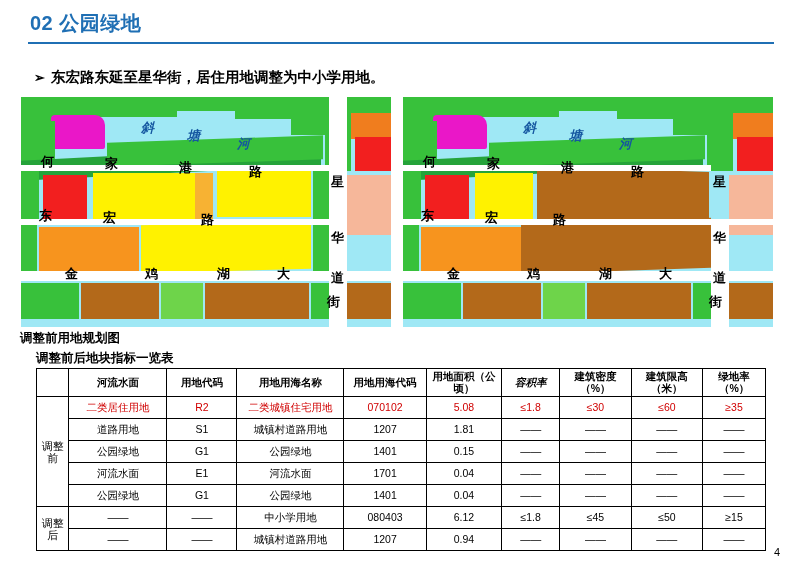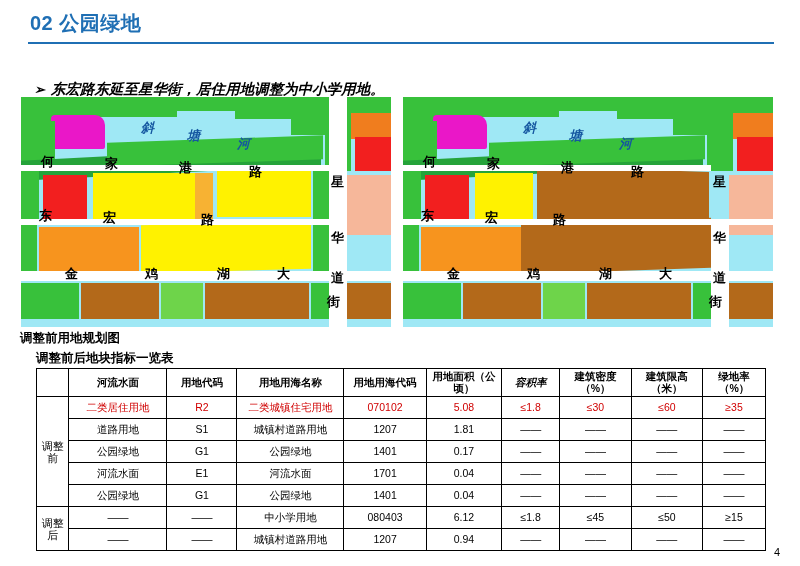--- a/index.html
+++ b/index.html
@@ -32,25 +32,24 @@
     position: absolute;
     left: 28px;
     top: 42px;
     width: 746px;
     height: 2px;
     background: #1f6fb4;
   }
   .bullet-line {
     position: absolute;
     left: 34px;
-    top: 80px;
+    top: 68px;
     font-size: 14.5px;
     color: #000;
     font-weight: bold;
-    font-style: italic;
   }
   .bullet-mark {
     color: #000;
     font-size: 13px;
     margin-right: 6px;
   }
   
   .map {
     position: absolute;
     top: 96px;
@@ -319,21 +318,21 @@
         <td>——</td>
         <td>——</td>
         <td>——</td>
         <td>——</td>
       </tr>
       <tr>
         <td>公园绿地</td>
         <td>G1</td>
         <td>公园绿地</td>
         <td>1401</td>
-        <td>0.17</td>
+        <td>0.15</td>
         <td>——</td>
         <td>——</td>
         <td>——</td>
         <td>——</td>
       </tr>
       <tr>
         <td>河流水面</td>
         <td>E1</td>
         <td>河流水面</td>
         <td>1701</td>

